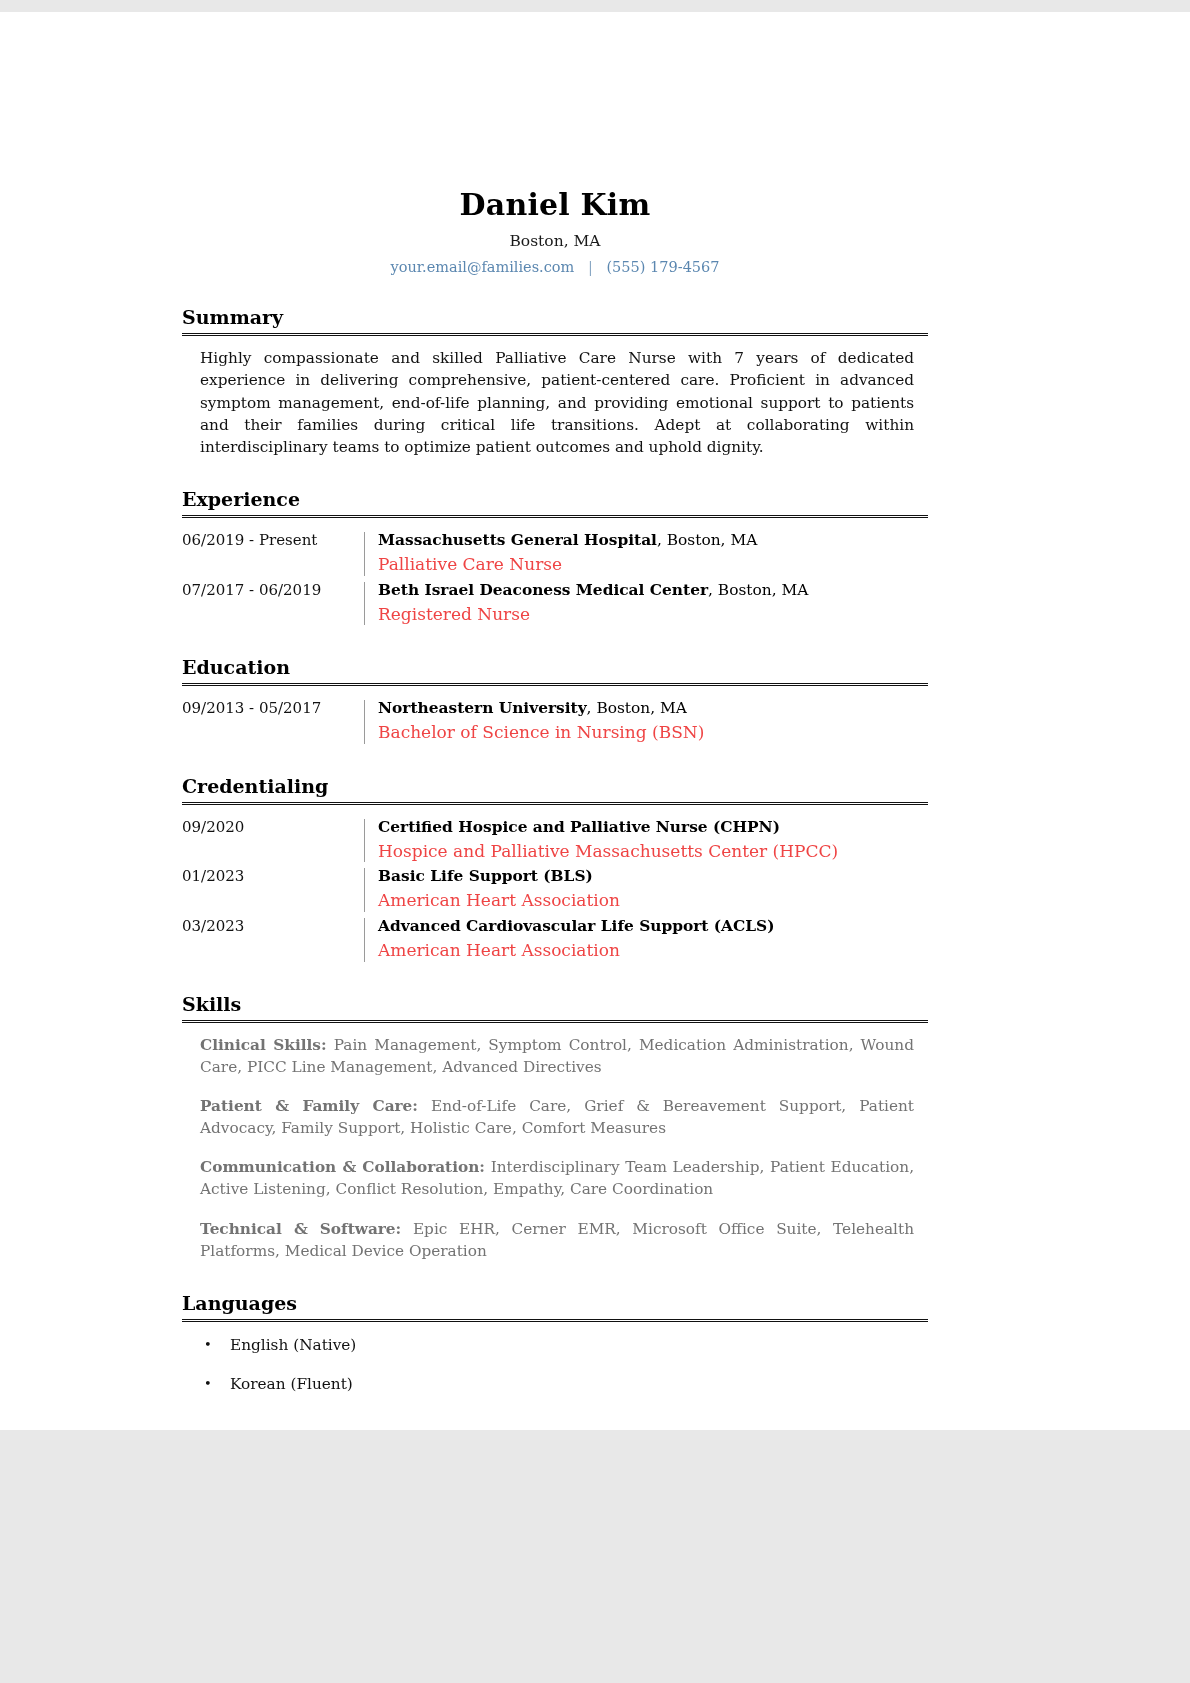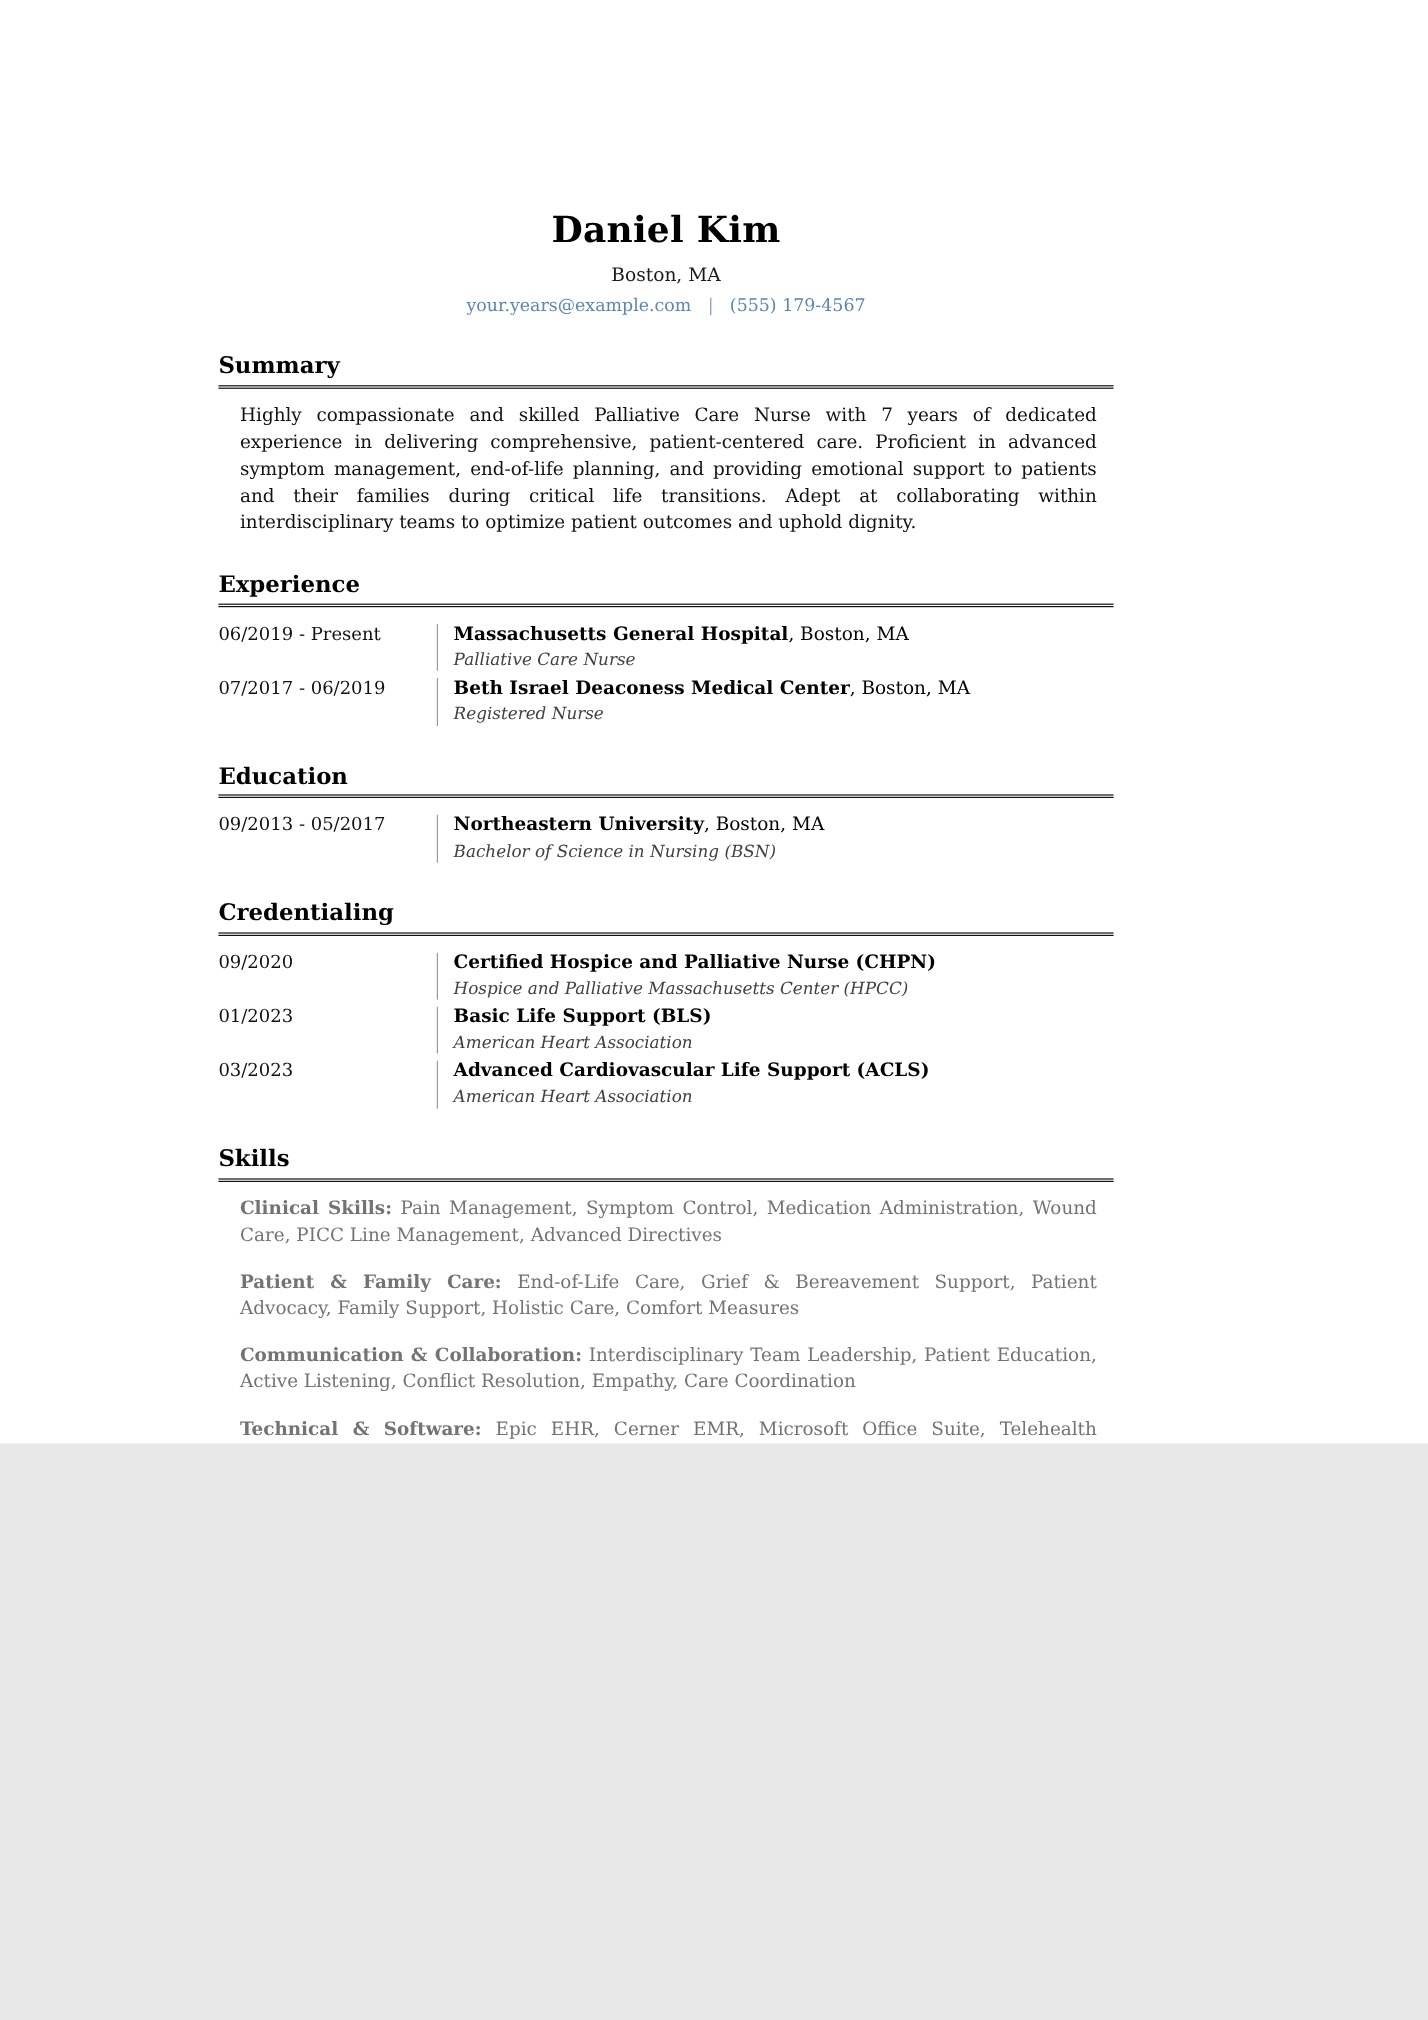--- a/index.html
+++ b/index.html
@@ -8,22 +8,22 @@
     padding: 0;
     background: #e8e8e8;
   }
   body {
     font-family: "DejaVu Serif", serif;
     -webkit-font-smoothing: antialiased;
   }
   .page {
     position: relative;
     width: 1190px;
-    height: 1203px;
-    margin: 0 auto;
+    height: 1418px;
+    margin: 12px auto;
     background: #ffffff;
     overflow: hidden;
   }
   .sheet {
     position: absolute;
     left: 182px;
     top: 0;
     width: 746px;
     height: 100%;
   }
@@ -119,24 +119,23 @@
     flex: 1 1 auto;
   }
   .entry-primary {
     font-size: 15.4px;
     line-height: 1.5;
     color: #000000;
   }
   .entry-primary .org { font-weight: 700; }
   .entry-primary .org-loc { font-weight: 400; }
   .entry-secondary {
-    font-size: 14px;
-    font-style: italic;
+    font-size: 17px;
     line-height: 1.45;
-    color: #404040;
+    color: #ef4444;
   }
 
   
   .skill-group {
     font-size: 15.3px;
     line-height: 1.45;
     color: #737373;
     text-align: justify;
     padding: 0 14px 0 18px;
     margin-bottom: 17px;
@@ -181,21 +180,21 @@
 </head>
 <body>
 
 <div class="page">
   <div class="sheet">
 
     <div class="doc-header">
       <div class="full-name">Daniel Kim</div>
       <div class="location-line">Boston, MA</div>
       <div class="contact-line">
-        <span class="contact-item">your.years@example.com</span>
+        <span class="contact-item">your.email@families.com</span>
         <span class="contact-sep">|</span>
         <span class="contact-item">(555) 179-4567</span>
       </div>
     </div>
 
     <div class="section">
       <div class="section-title">Summary</div>
       <div class="section-rule"></div>
       <div class="section-body">
         <div class="summary-text">Highly compassionate and skilled Palliative Care Nurse with 7 years of dedicated experience in delivering comprehensive, patient-centered care. Proficient in advanced symptom management, end-of-life planning, and providing emotional support to patients and their families during critical life transitions. Adept at collaborating within interdisciplinary teams to optimize patient outcomes and uphold dignity.</div>

